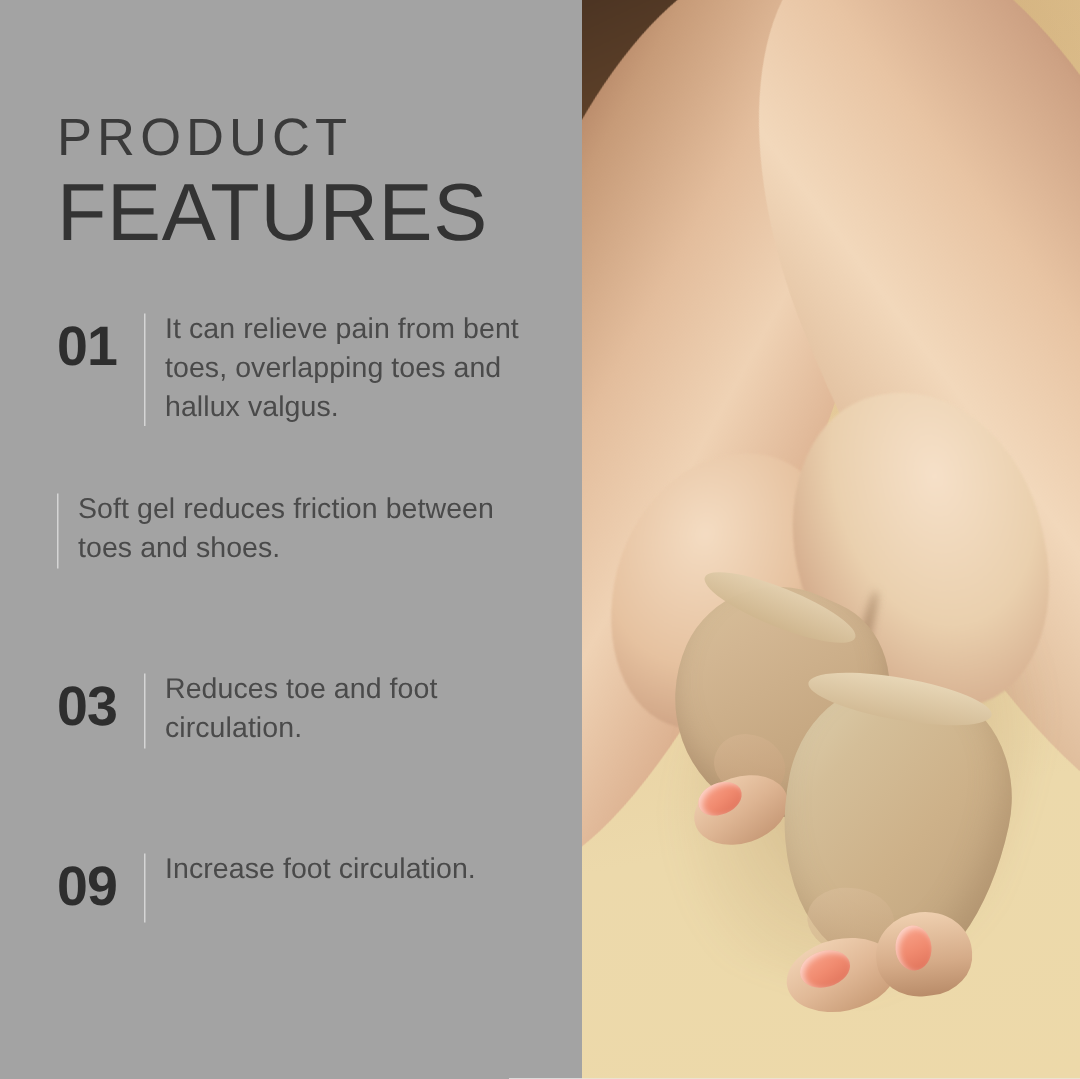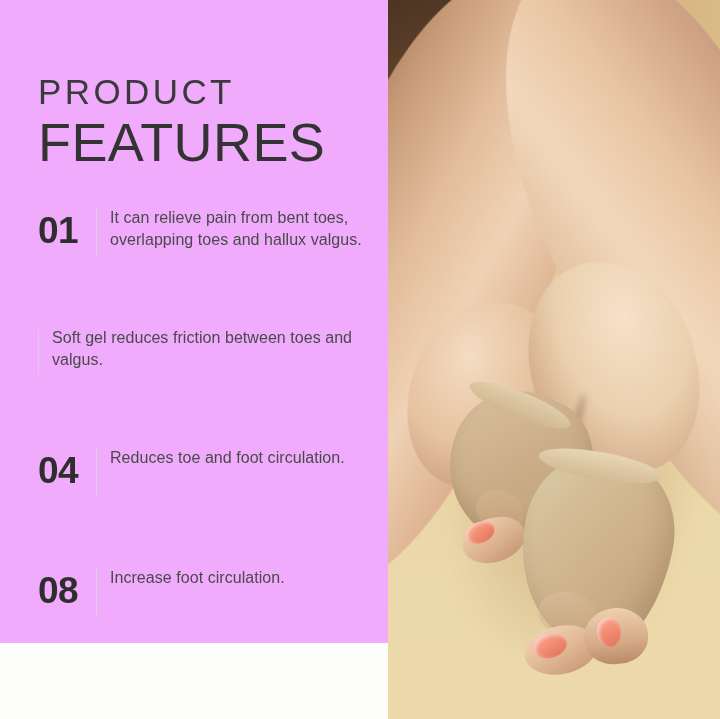--- a/index.html
+++ b/index.html
@@ -20,22 +20,22 @@
     width: 720px;
     height: 719px;
     display: flex;
     background: #fdfdfb;
   }
 
   
   .text-panel {
     position: relative;
     width: 388px;
-    height: 643px;
-    background: #f0abfc;
+    height: 719px;
+    background: #a3a3a3;
     flex: 0 0 388px;
     box-sizing: border-box;
   }
 
   .heading-block {
     position: absolute;
     left: 38px;
     top: 74px;
   }
   .heading-line1 {
@@ -93,21 +93,21 @@
     width: 1px;
     flex: 0 0 1px;
     background: #d5d5d5;
     align-self: stretch;
     min-height: 46px;
     margin-right: 13px;
     margin-top: 4px;
   }
 
   .feature-text {
-    font-size: 16px;
+    font-size: 19px;
     font-weight: 400;
     color: #4a4a4a;
     line-height: 1.36;
     letter-spacing: 0.05px;
     padding-top: 2px;
     flex: 1 1 auto;
   }
 
   
   .photo-panel {
@@ -359,31 +359,31 @@
     <div class="feature-list">
 
       <div class="feature-item" data-index="0">
         <div class="feature-number">01</div>
         <div class="divider"></div>
         <div class="feature-text">It can relieve pain from bent toes, overlapping toes and hallux valgus.</div>
       </div>
 
       <div class="feature-item" data-index="1">
         <div class="divider"></div>
-        <div class="feature-text">Soft gel reduces friction between toes and valgus.</div>
+        <div class="feature-text">Soft gel reduces friction between toes and shoes.</div>
       </div>
 
       <div class="feature-item" data-index="2">
-        <div class="feature-number">04</div>
+        <div class="feature-number">03</div>
         <div class="divider"></div>
         <div class="feature-text">Reduces toe and foot circulation.</div>
       </div>
 
       <div class="feature-item" data-index="3">
-        <div class="feature-number">08</div>
+        <div class="feature-number">09</div>
         <div class="divider"></div>
         <div class="feature-text">Increase foot circulation.</div>
       </div>
 
     </div>
   </div>
 
   <div class="photo-panel">
     <div class="photo-stage">
       <div class="backdrop"></div>

